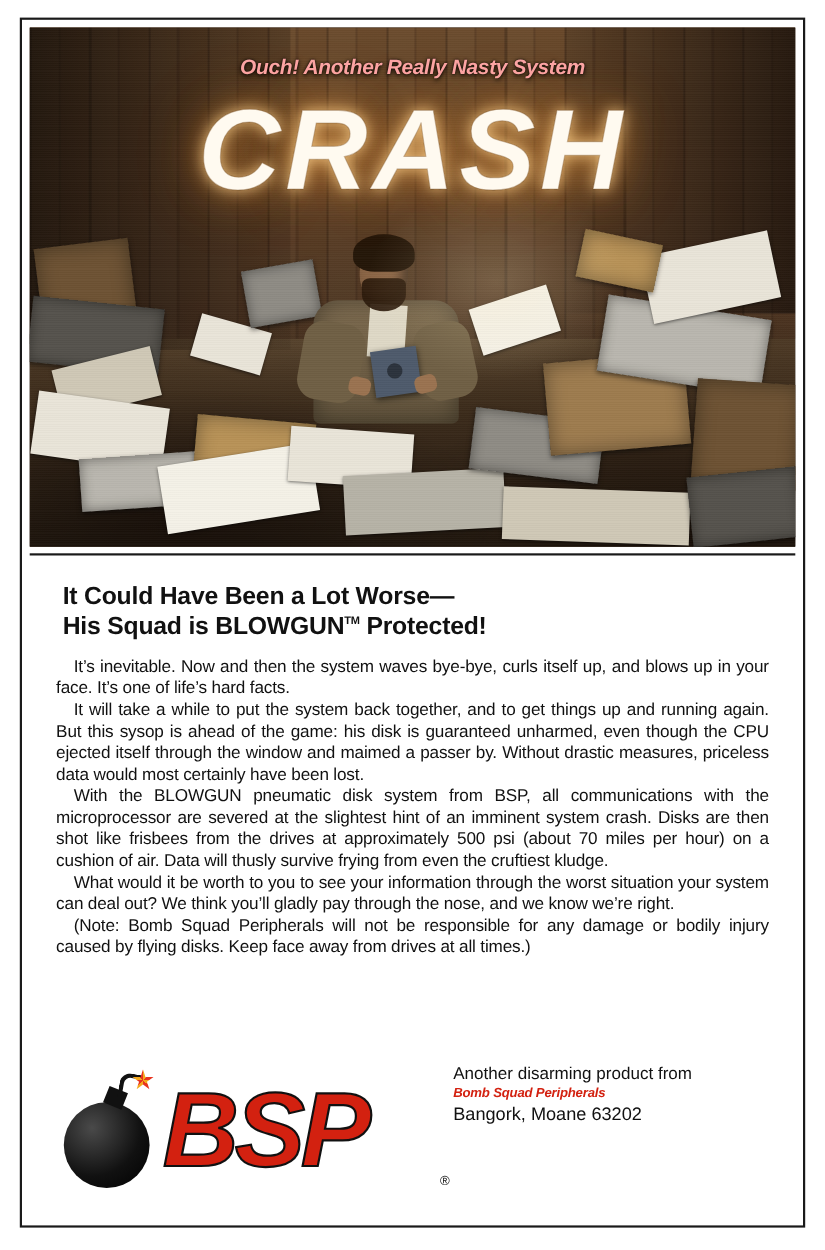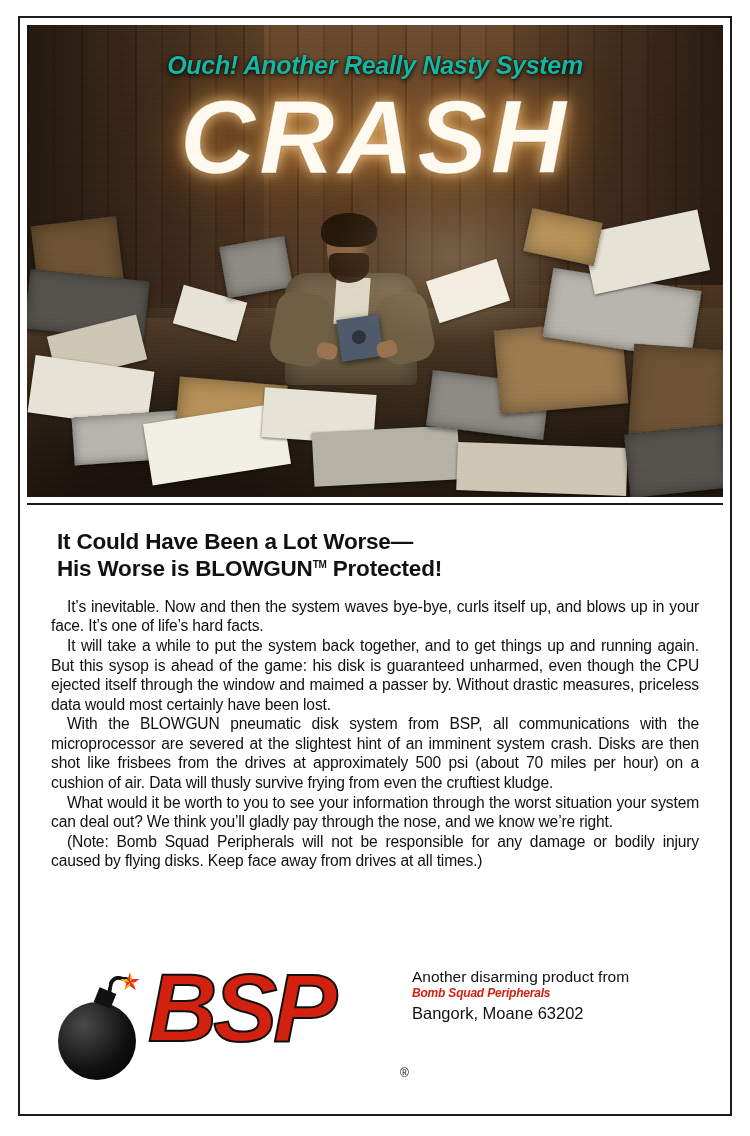--- a/index.html
+++ b/index.html
@@ -234,22 +234,22 @@
     pointer-events: none;
   }
 
   
   .photo-headline {
     position: absolute;
     top: 26px;
     left: 0;
     width: 100%;
     text-align: center;
-    color: #14b8a6;
-    font-size: 25px;
+    color: #fca5a5;
+    font-size: 19px;
     font-weight: bold;
     font-style: italic;
     letter-spacing: -0.3px;
     text-shadow: 0 2px 5px rgba(0,0,0,0.85), 0 0 2px rgba(0,0,0,0.9);
     z-index: 6;
   }
 
   .crash-word {
     position: absolute;
     top: 60px;
@@ -384,21 +384,21 @@
     width: 20px; height: 20px;
     background:
       conic-gradient(from 0deg, #f4a81d 0 12%, #e8341f 12% 25%, #f4a81d 25% 37%, #e8341f 37% 50%,
                      #f4a81d 50% 62%, #e8341f 62% 75%, #f4a81d 75% 87%, #e8341f 87% 100%);
       clip-path: polygon(50% 0%, 61% 35%, 98% 35%, 68% 57%, 79% 91%, 50% 70%, 21% 91%, 32% 57%, 2% 35%, 39% 35%);
   }
 
   .bsp-logo {
     position: absolute;
     left: 104px;
-    top: 12px;
+    top: 32px;
     font-size: 96px;
     font-weight: bold;
     font-style: italic;
     color: #d32110;
     letter-spacing: -4px;
     line-height: 1;
     -webkit-text-stroke: 2px #111111;
   }
   .reg-mark {
     position: absolute;
@@ -487,21 +487,21 @@
       <div class="crash-word">
         <span class="sparkmask">CRASH</span>
       </div>
     </div>
 
     <div class="divider"></div>
 
     <div class="body-area">
       <div class="subhead">
         <div>It Could Have Been a Lot Worse—</div>
-        <div><span>His Worse is BLOWGUN</span><sup>TM</sup><span> Protected!</span></div>
+        <div><span>His Squad is BLOWGUN</span><sup>TM</sup><span> Protected!</span></div>
       </div>
 
       <div class="copy">
         <p>It’s inevitable. Now and then the system waves bye-bye, curls itself up, and blows up in your face. It’s one of life’s hard facts.</p>
         <p>It will take a while to put the system back together, and to get things up and running again. But this sysop is ahead of the game: his disk is guaranteed unharmed, even though the CPU ejected itself through the window and maimed a passer by. Without drastic measures, priceless data would most certainly have been lost.</p>
         <p>With the BLOWGUN pneumatic disk system from BSP, all communications with the microprocessor are severed at the slightest hint of an imminent system crash. Disks are then shot like frisbees from the drives at approximately 500 psi (about 70 miles per hour) on a cushion of air. Data will thusly survive frying from even the cruftiest kludge.</p>
         <p>What would it be worth to you to see your information through the worst situation your system can deal out? We think you’ll gladly pay through the nose, and we know we’re right.</p>
         <p>(Note: Bomb Squad Peripherals will not be responsible for any damage or bodily injury caused by flying disks. Keep face away from drives at all times.)</p>
       </div>
     </div>

